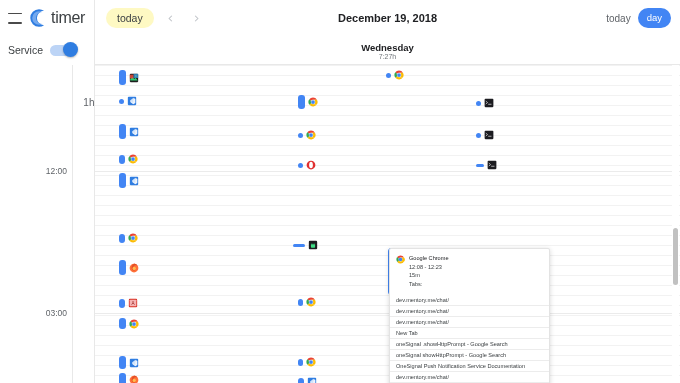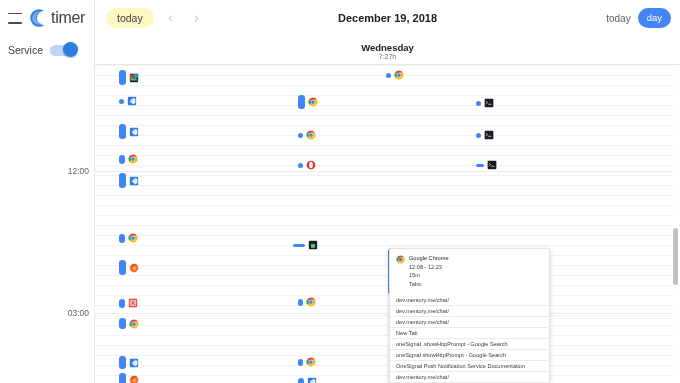--- a/index.html
+++ b/index.html
@@ -114,21 +114,21 @@
     position:absolute; left:0; right:0; top:17px; text-align:center;
     font-size:7px; color:#70757a;
   }
 
   
   #gridwrap {
     position:absolute; left:0; top:65px; right:0; bottom:0;
     overflow:hidden;
   }
   #gutter {
-    position:absolute; left:0; top:0; width:95px; height:100%;
+    position:absolute; left:0; top:0; width:73px; height:100%;
     background:#fff; border-right:1px solid #e8e8e8; z-index:3;
   }
   .hour-label {
     position:absolute; right:5px; font-size:8.5px; color:#5f6368;
     transform:translateY(-50%);
   }
   #grid {
     position:absolute; left:95px; top:0; right:0; height:100%;
     background:#fff;
   }

